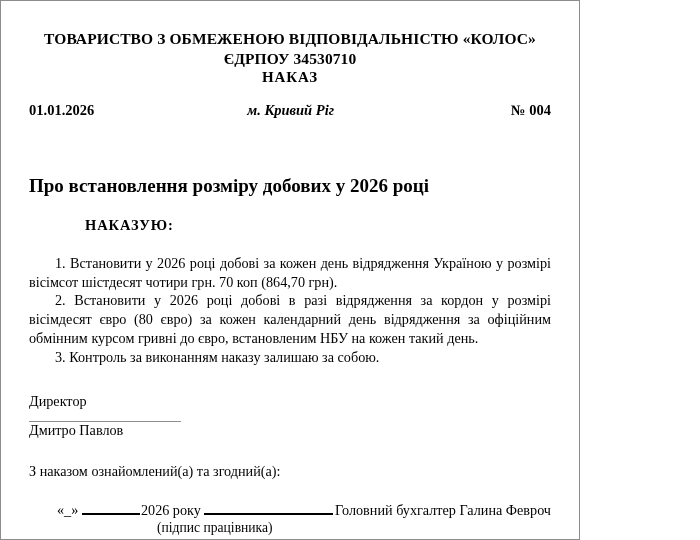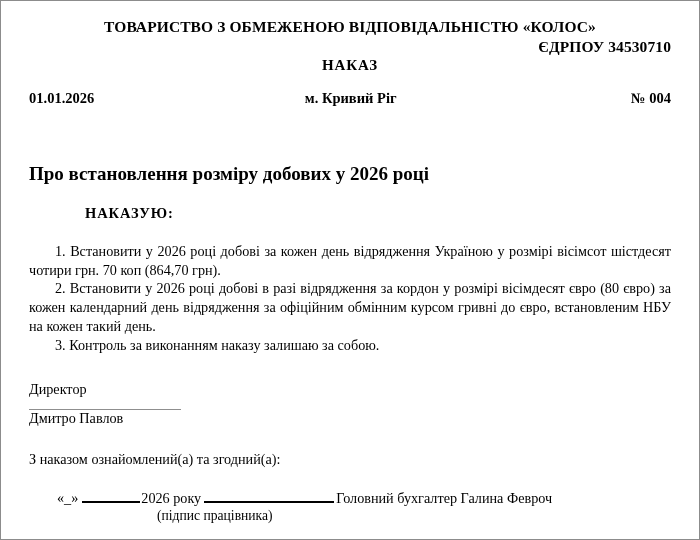--- a/index.html
+++ b/index.html
@@ -8,40 +8,39 @@
     padding: 0;
     background: #ffffff;
   }
   body {
     font-family: "Liberation Serif", "DejaVu Serif", serif;
     color: #000000;
   }
   .page {
     position: relative;
     box-sizing: border-box;
-    width: 700px;
+    width: 580px;
     height: 540px;
     background: #ffffff;
     border: 1px solid #8c8c8c;
     overflow: hidden;
-    padding: 0 28px;
+    padding: 12px 28px;
   }
 
   
   .org-header {
     text-align: center;
     font-weight: bold;
     font-size: 15.5px;
     line-height: 1.28;
     padding-top: 16px;
     letter-spacing: 0.1px;
   }
   .org-header .line2 {
     display: block;
-    text-align: right;
   }
 
   .doc-type {
     text-align: center;
     font-weight: bold;
     font-size: 15px;
     letter-spacing: 0.8px;
   }
 
   .meta-row {
@@ -50,20 +49,21 @@
     justify-content: space-between;
     font-weight: bold;
     font-size: 14.5px;
     margin-top: 16px;
   }
   .meta-row .meta-date { flex: 0 0 auto; }
   .meta-row .meta-city {
     flex: 1 1 auto;
     text-align: center;
     padding-right: 24px;
+    font-style: italic;
   }
   .meta-row .meta-number { flex: 0 0 auto; }
 
   
   .subject {
     font-weight: bold;
     font-size: 19px;
     margin-top: 56px;
   }
 

